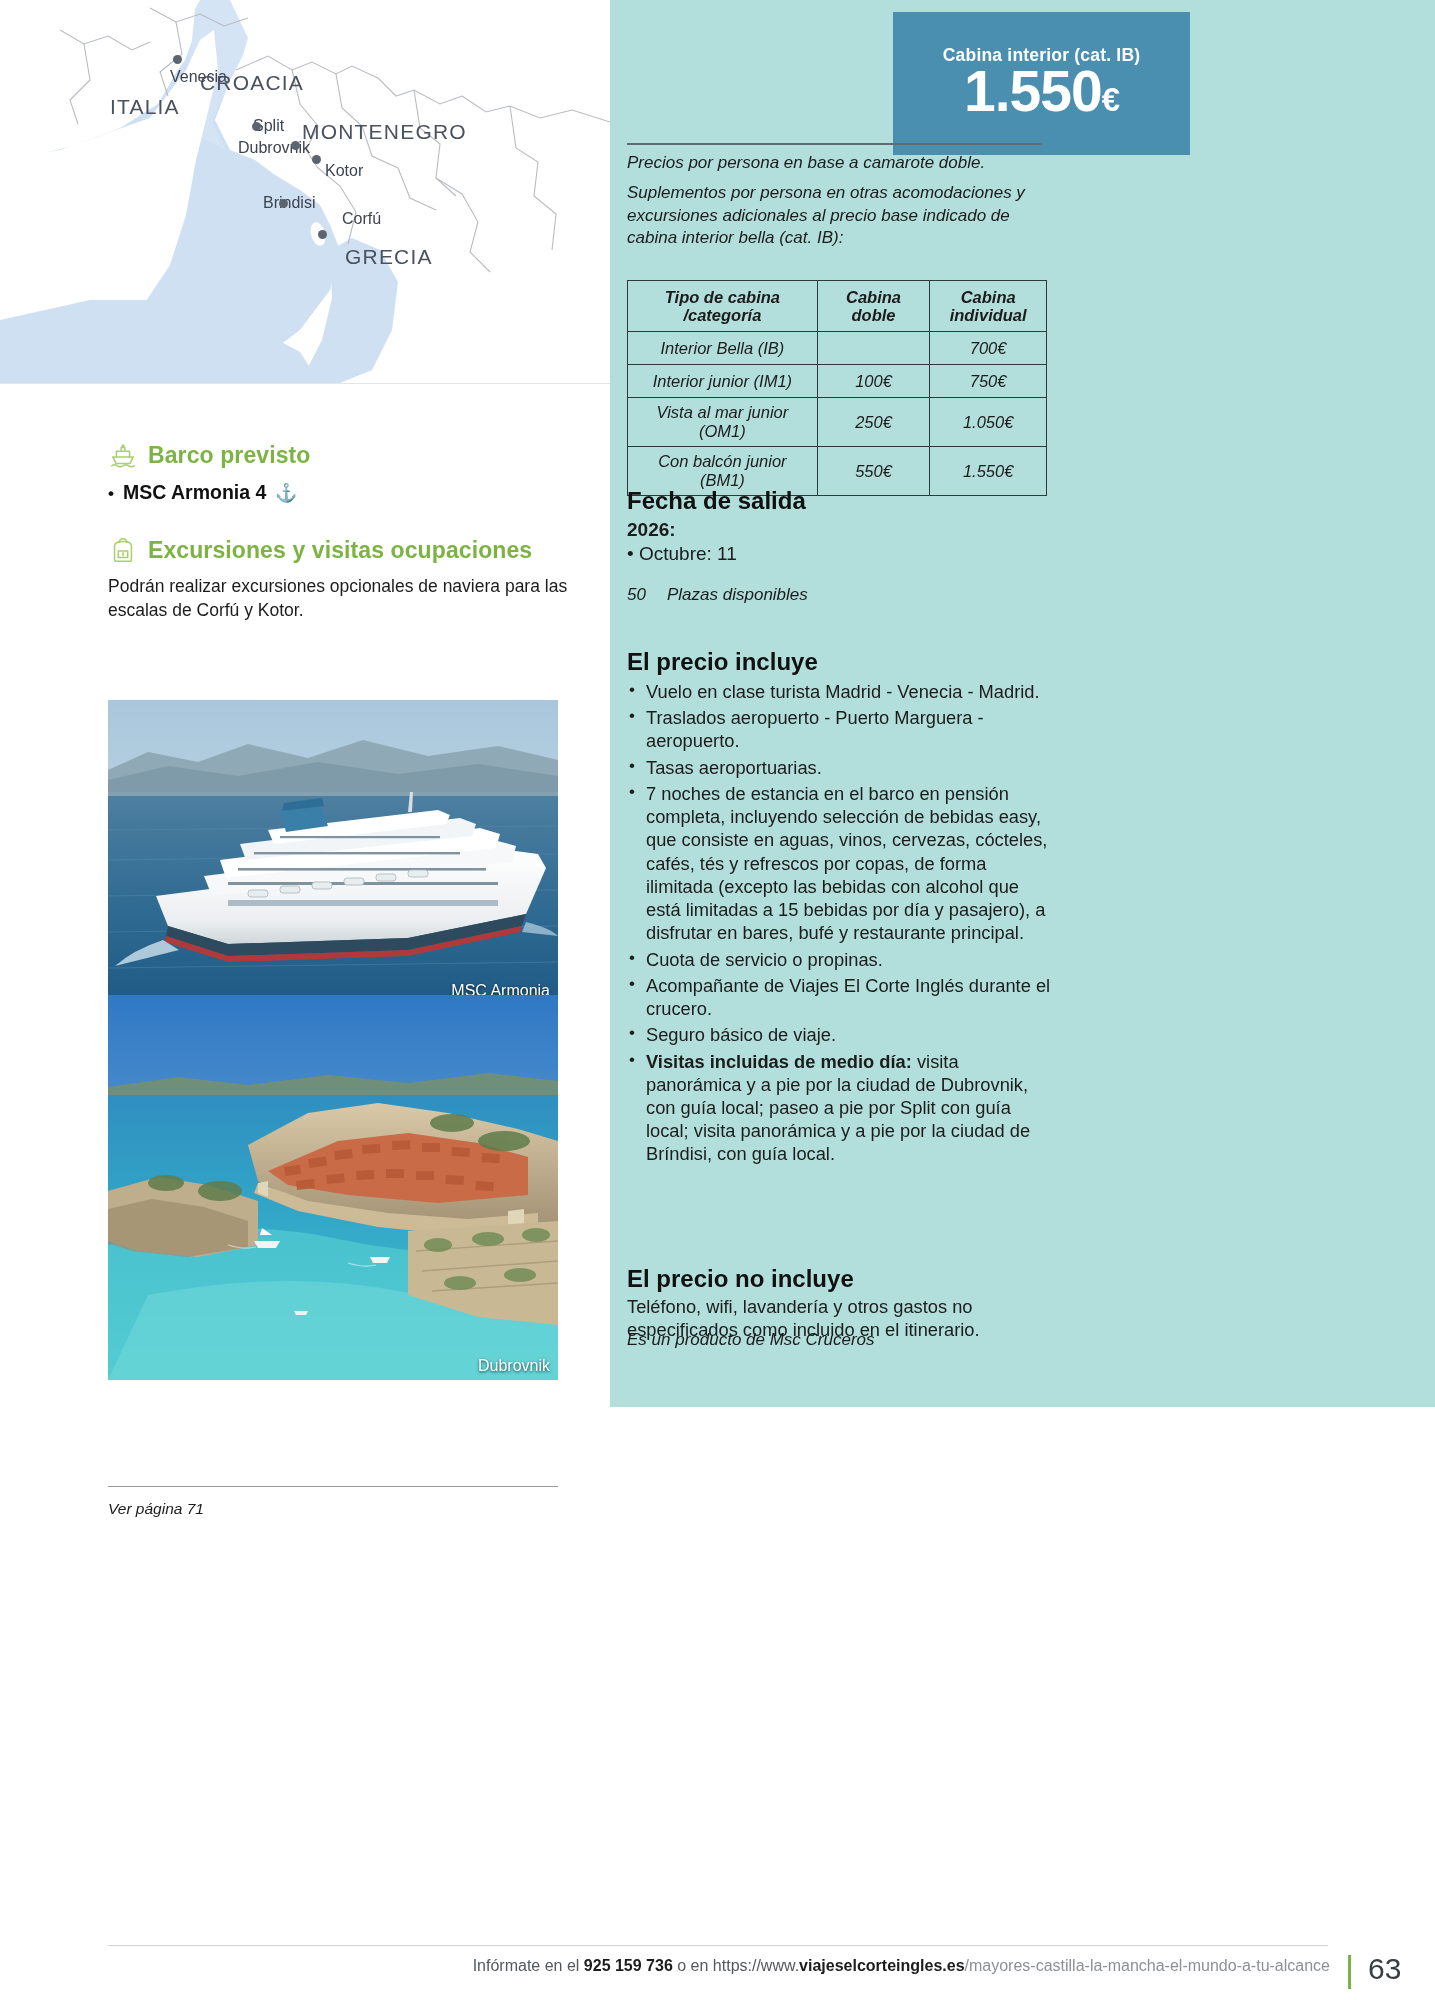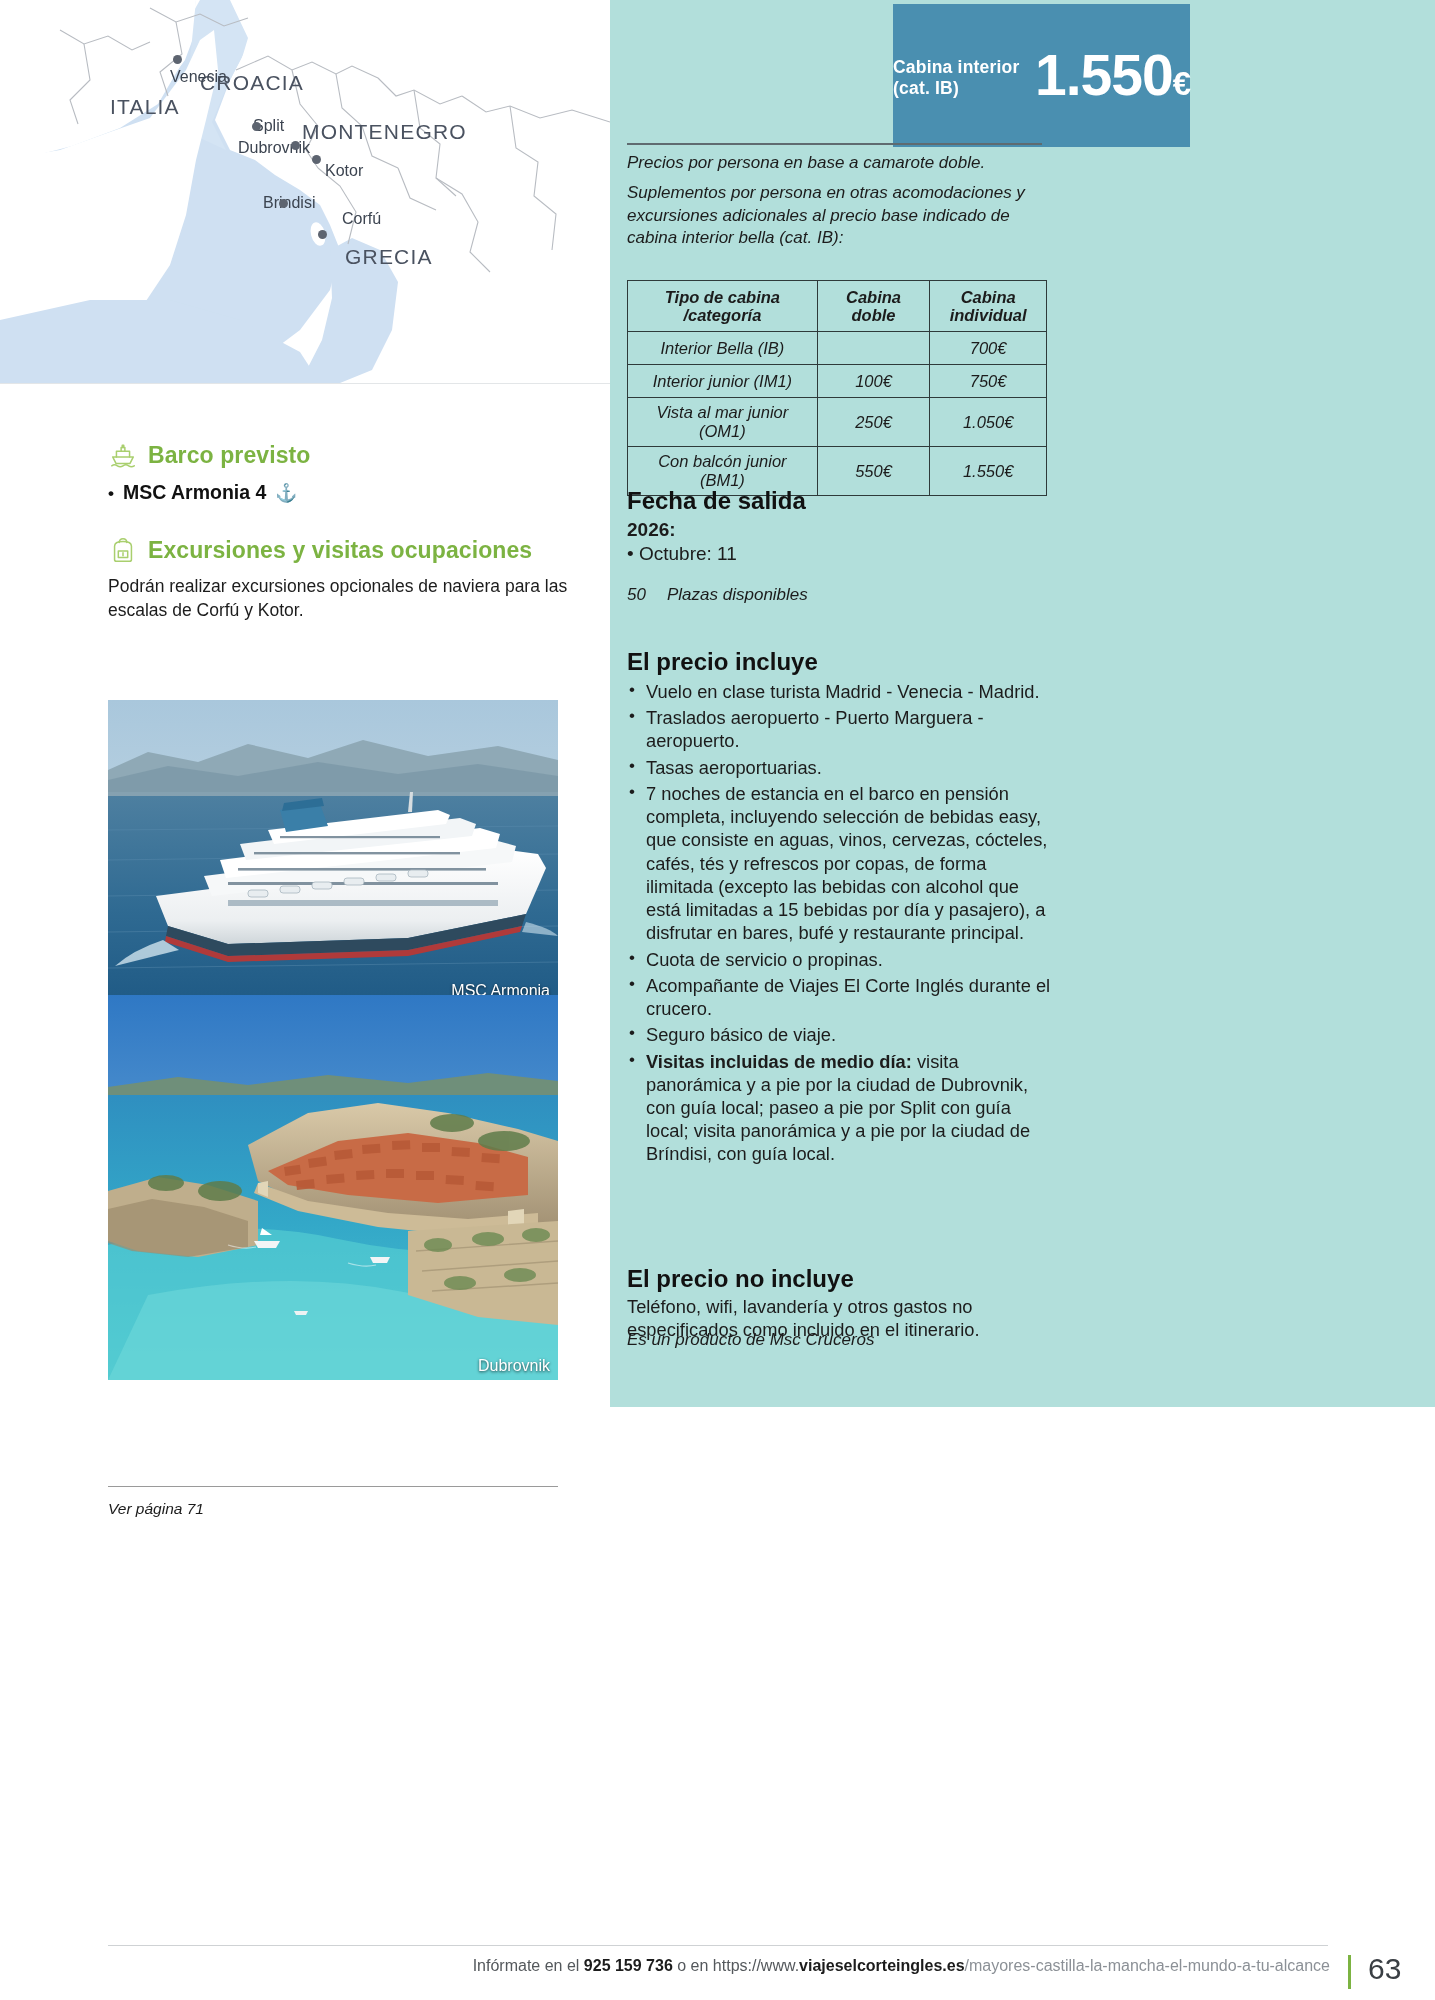--- a/index.html
+++ b/index.html
@@ -45,22 +45,22 @@
               text-shadow:0 1px 3px rgba(0,0,0,.75);font-family:"Liberation Sans",sans-serif;}
 
   
   .tshirt-wrap{position:absolute;left:108px;top:1415px;width:450px;text-align:center;}
   .tshirt-cap{font-size:16px;line-height:1.2;color:#1c1c1c;margin-top:4px;}
   .hr-left{position:absolute;left:108px;top:1486px;width:450px;height:1px;background:#9a9a9a;}
   .verpag{position:absolute;left:108px;top:1500px;font-size:15.5px;font-style:italic;color:#1c1c1c;}
 
   
   .right-col{position:absolute;left:610px;top:0;width:825px;height:1407px;background:#b2dfdb;}
-  .price-box{position:absolute;left:283px;top:4px;width:297px;height:143px;background:#4a8fb0;
-             display:flex;flex-direction:row;align-items:center;justify-content:center;color:#fff;}
+  .price-box{position:absolute;left:283px;top:12px;width:297px;height:143px;background:#4a8fb0;
+             display:flex;flex-direction:column;align-items:center;justify-content:center;color:#fff;}
   .price-cat{font-size:17.5px;font-weight:bold;letter-spacing:.2px;margin-bottom:-4px;}
   .price-val{font-size:57px;font-weight:bold;letter-spacing:-1px;line-height:1.05;}
   .price-val .eur{font-size:33px;font-weight:bold;vertical-align:baseline;}
   .price-rule{position:absolute;left:17px;top:143px;width:415px;height:2px;background:#5f6b70;}
 
   .r-pad{position:absolute;left:17px;width:430px;}
   .ital{font-style:italic;font-size:17px;line-height:1.33;color:#1c1c1c;}
 
   
   table.cab{position:absolute;left:17px;top:280px;width:420px;border-collapse:collapse;

